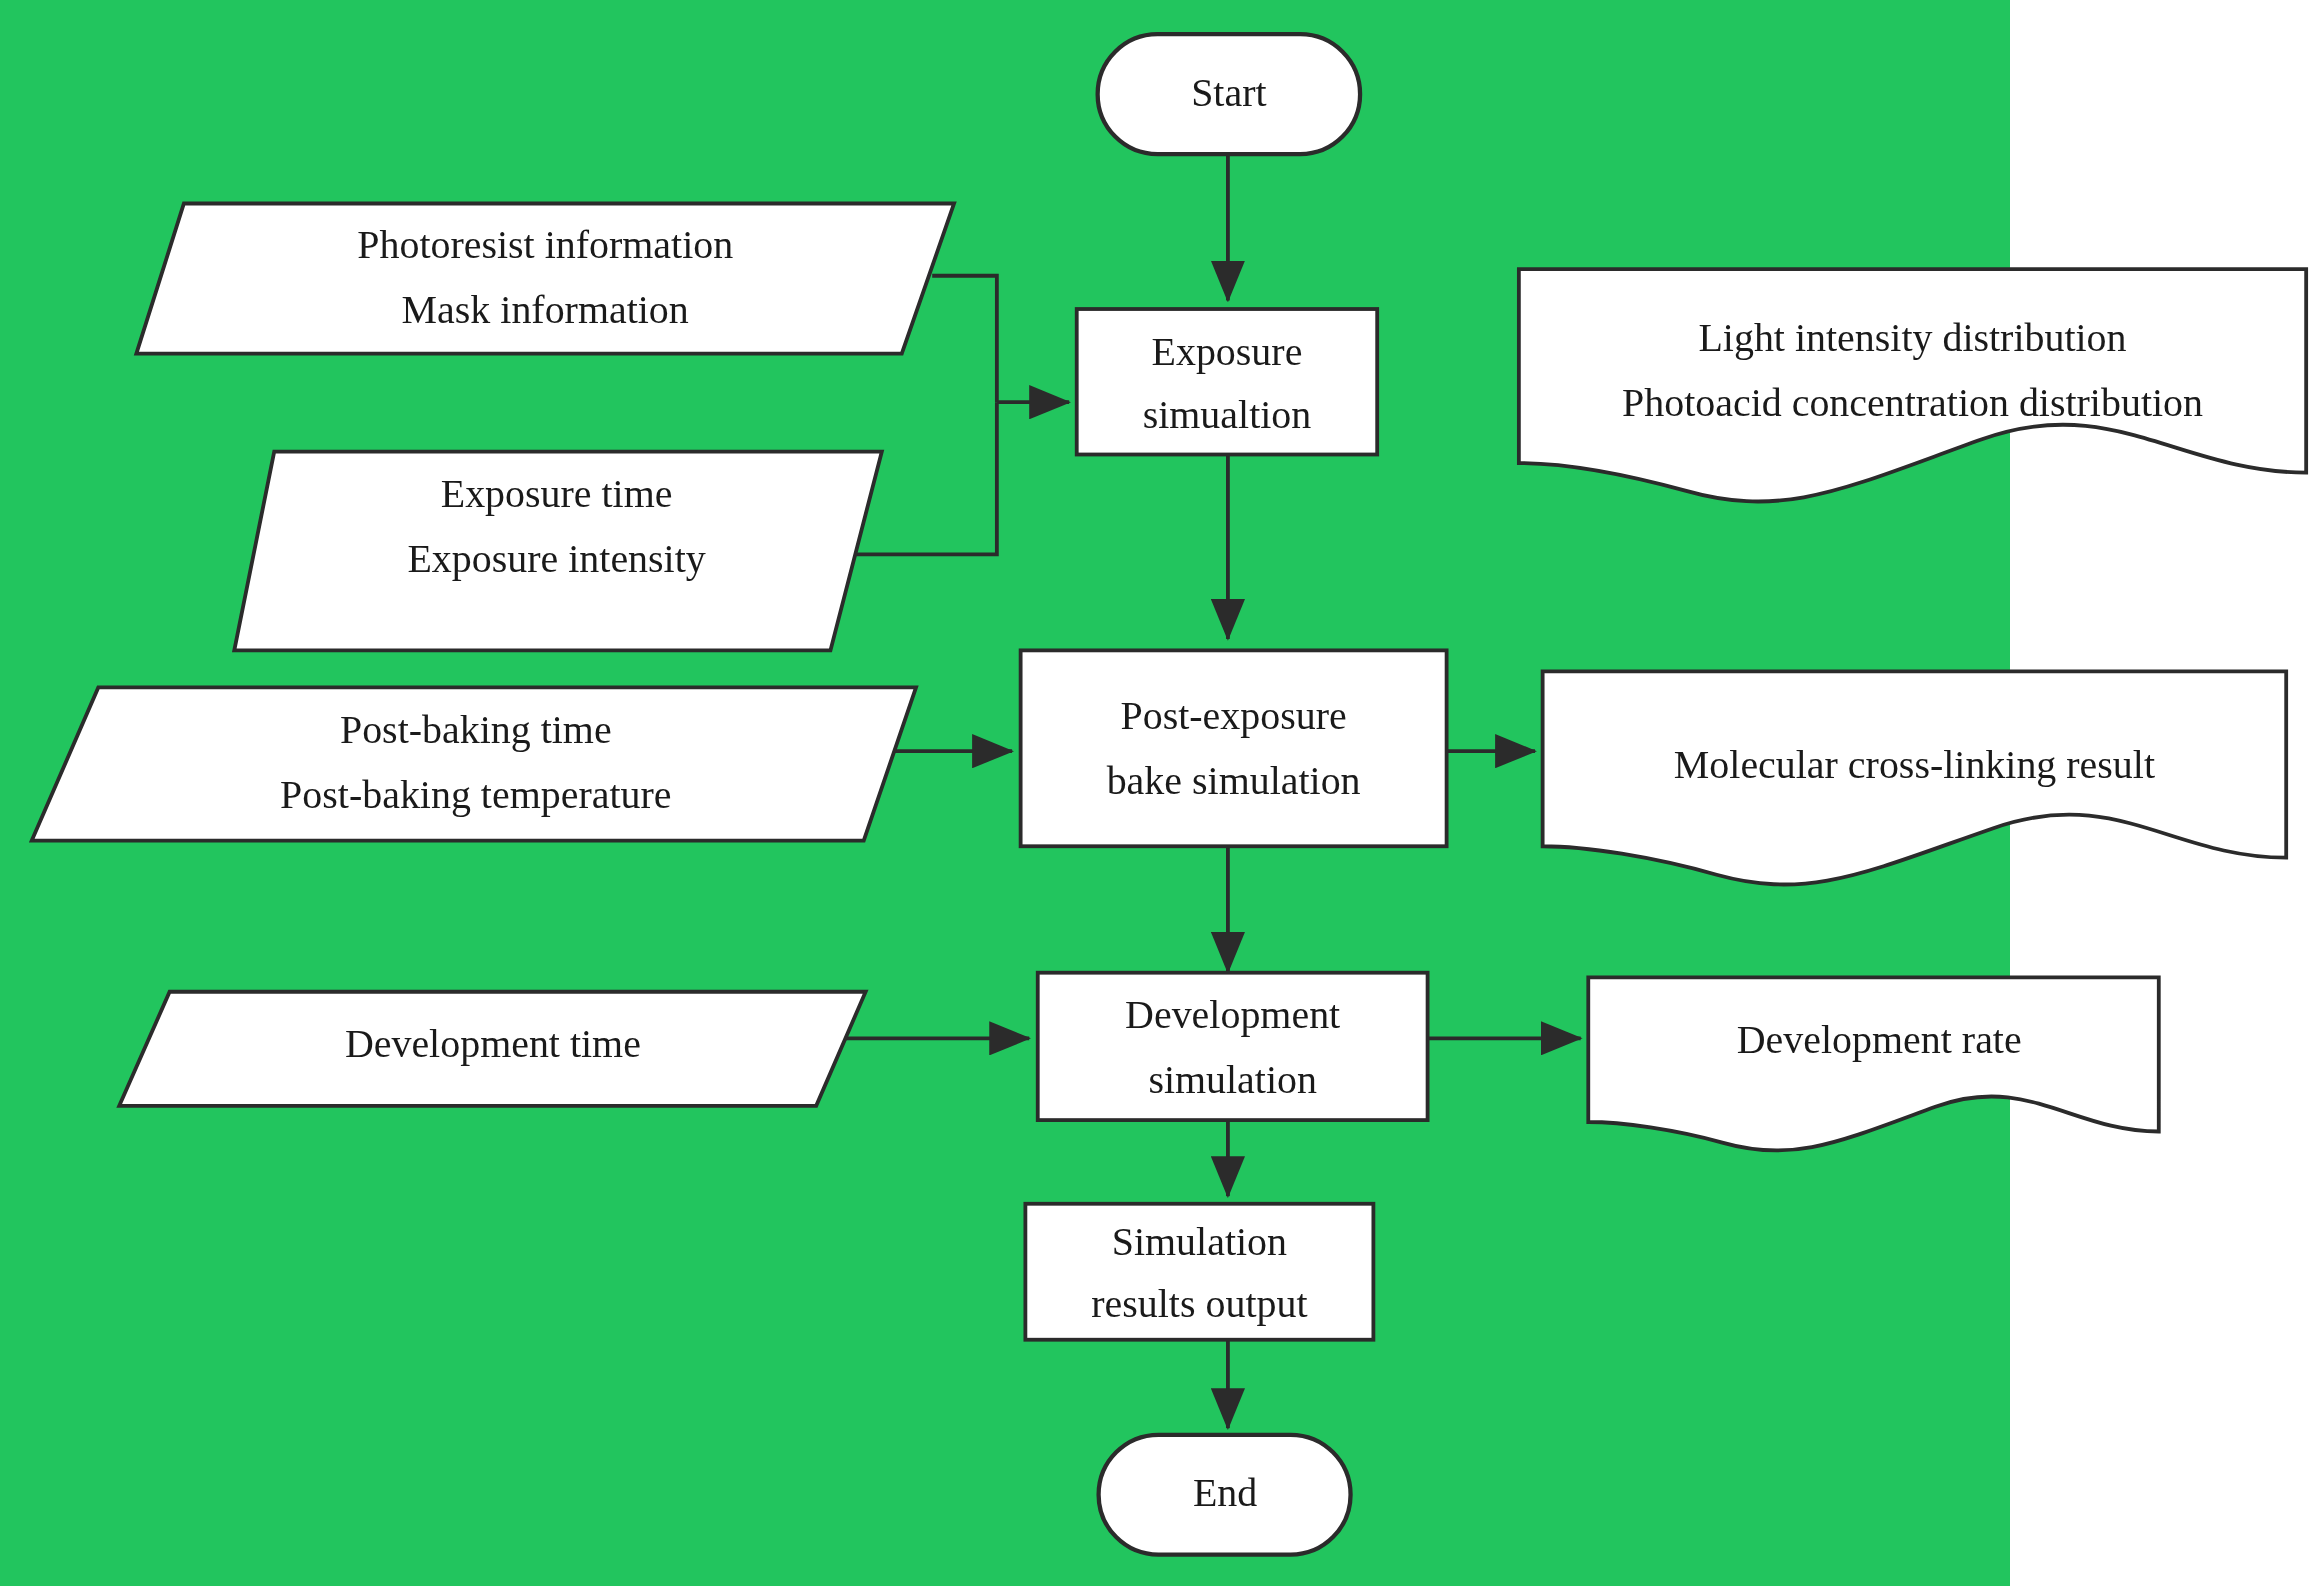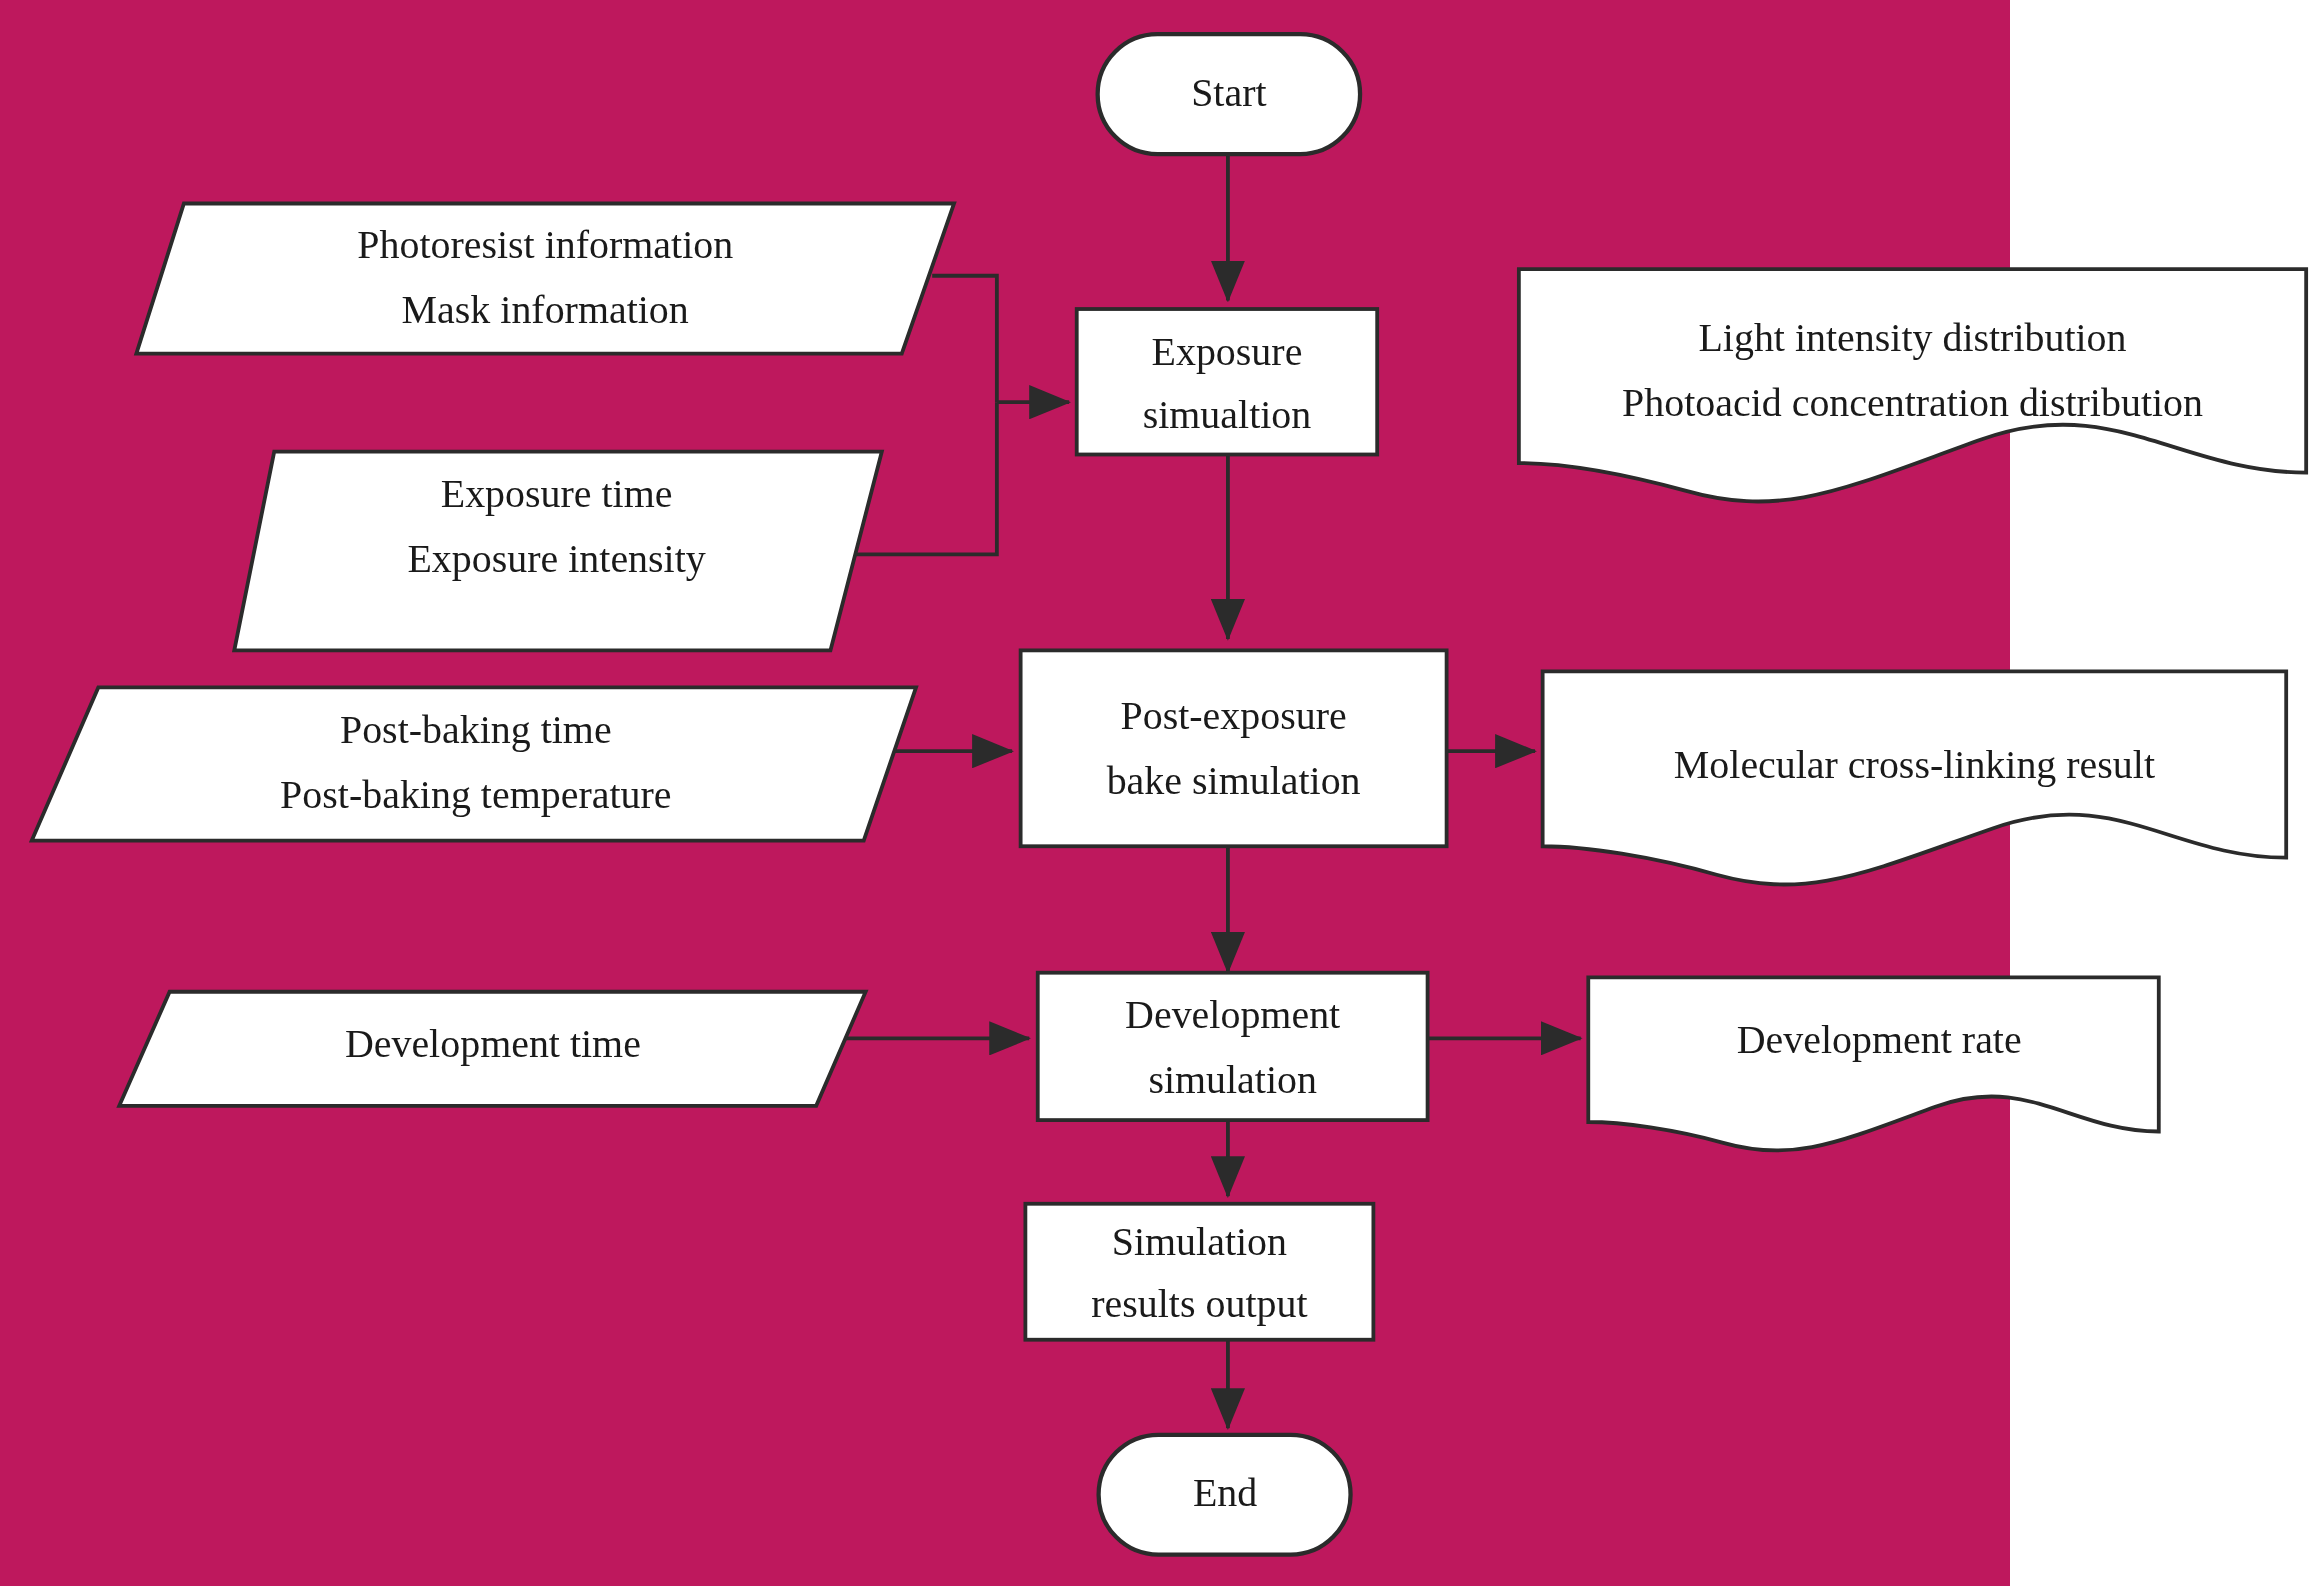--- a/index.html
+++ b/index.html
@@ -10,21 +10,21 @@
   body {
     width: 2317px;
     height: 1586px;
     overflow: hidden;
     font-family: "Liberation Serif", "DejaVu Serif", serif;
   }
   #flowchart-root {
     position: relative;
     width: 2010px;
     height: 1586px;
-    background: #be185d;
+    background: #22c55e;
   }
   svg.chart-canvas {
     position: absolute;
     top: 0;
     left: 0;
     width: 2317px;
     height: 1586px;
     display: block;
   }
   .node-shape {

